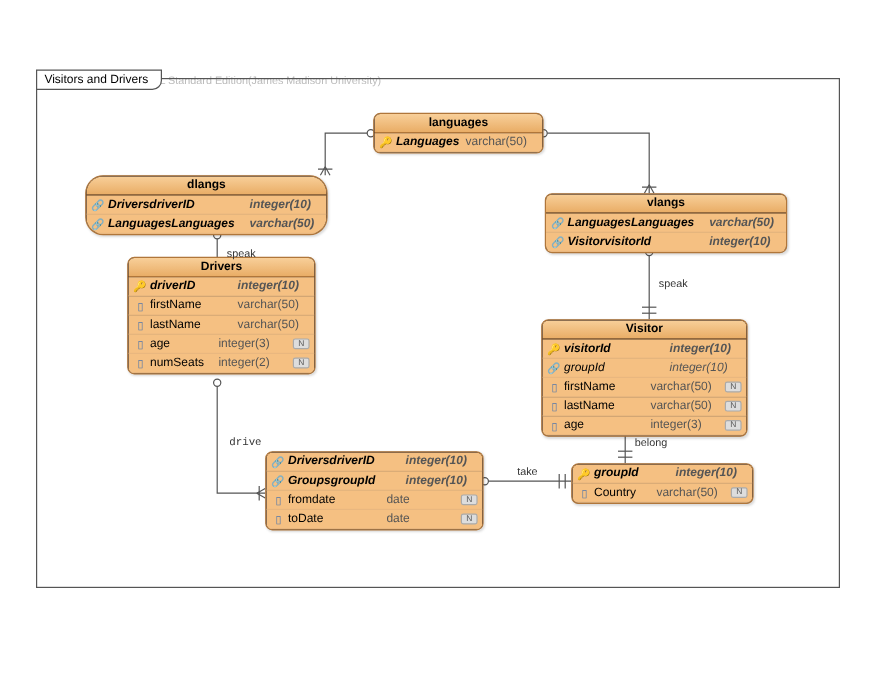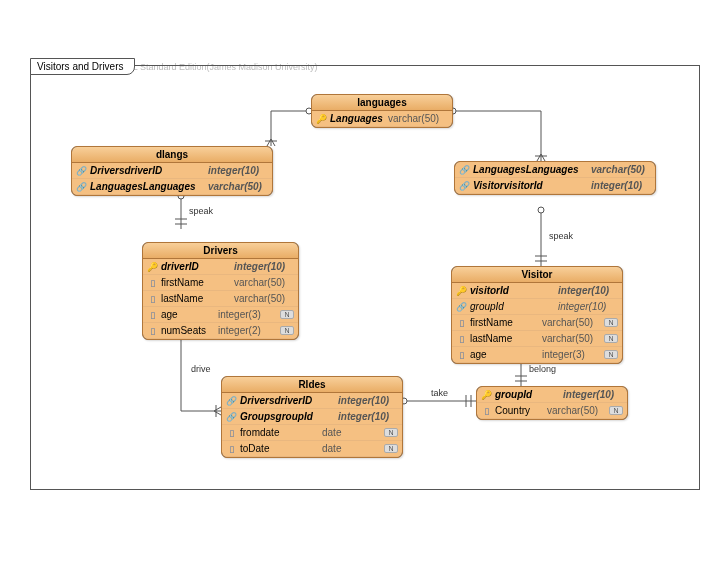--- a/index.html
+++ b/index.html
@@ -169,48 +169,49 @@
 
   <div class="entity" style="left:280px; top:28px; width:140px;">
     <div class="entity-header">languages</div>
     <div class="row">
       <span class="ic pk">🔑</span>
       <span class="nm bold-it">Languages</span>
       <span class="ty">varchar(50)</span>
     </div>
   </div>
 
-  <div class="entity" style="left:40px; top:80px; width:200px;">
+  <div class="entity" style="left:40px; top:80px; width:200px;border-radius:15px;">
     <div class="entity-header">dlangs</div>
     <div class="row">
       <span class="ic fk">🔗</span>
       <span class="nm bold-it">DriversdriverID</span>
       <span class="ty" style="font-style:italic;font-weight:bold">integer(10)</span>
     </div>
     <div class="row">
       <span class="ic fk">🔗</span>
       <span class="nm bold-it">LanguagesLanguages</span>
       <span class="ty" style="font-style:italic;font-weight:bold">varchar(50)</span>
     </div>
   </div>
 
   <div class="entity" style="left:423px; top:95px; width:200px;">
+    <div class="entity-header">vlangs</div>
     <div class="row">
       <span class="ic fk">🔗</span>
       <span class="nm bold-it">LanguagesLanguages</span>
       <span class="ty" style="font-style:italic;font-weight:bold">varchar(50)</span>
     </div>
     <div class="row">
       <span class="ic fk">🔗</span>
       <span class="nm bold-it">VisitorvisitorId</span>
       <span class="ty" style="font-style:italic;font-weight:bold">integer(10)</span>
     </div>
   </div>
 
-  <div class="entity" style="left:75px; top:176px; width:155px;margin-left:36px;">
+  <div class="entity" style="left:75px; top:148px; width:155px;">
     <div class="entity-header">Drivers</div>
     <div class="row">
       <span class="ic pk">🔑</span>
       <span class="nm bold-it">driverID</span>
       <span class="ty" style="font-weight:bold;font-style:italic">integer(10)</span>
     </div>
     <div class="row">
       <span class="ic col">▯</span>
       <span class="nm">firstName</span>
       <span class="ty">varchar(50)</span>
@@ -260,21 +261,20 @@
     </div>
     <div class="row">
       <span class="ic col">▯</span>
       <span class="nm">age</span>
       <span class="ty">integer(3)</span>
       <span class="nl">N</span>
     </div>
   </div>
 
   <div class="entity" style="left:190px; top:310px; width:180px;">
-    <div class="entity-header">RIdes</div>
     <div class="row">
       <span class="ic fk">🔗</span>
       <span class="nm bold-it">DriversdriverID</span>
       <span class="ty" style="font-weight:bold;font-style:italic">integer(10)</span>
     </div>
     <div class="row">
       <span class="ic fk">🔗</span>
       <span class="nm bold-it">GroupsgroupId</span>
       <span class="ty" style="font-weight:bold;font-style:italic">integer(10)</span>
     </div>
@@ -301,17 +301,17 @@
     <div class="row">
       <span class="ic col">▯</span>
       <span class="nm">Country</span>
       <span class="ty">varchar(50)</span>
       <span class="nl">N</span>
     </div>
   </div>
 
   <div class="rel-label" style="left:158px; top:140px;">speak</div>
   <div class="rel-label" style="left:518px; top:165px;">speak</div>
-  <div class="rel-label" style="left:160px; top:298px;">drive</div>
+  <div class="rel-label" style="left:160px; top:298px;font-family:Liberation Mono, monospace;">drive</div>
   <div class="rel-label" style="left:400px; top:322px;">take</div>
   <div class="rel-label" style="left:498px; top:298px;">belong</div>
 
 </div>
 
 </body></html>

